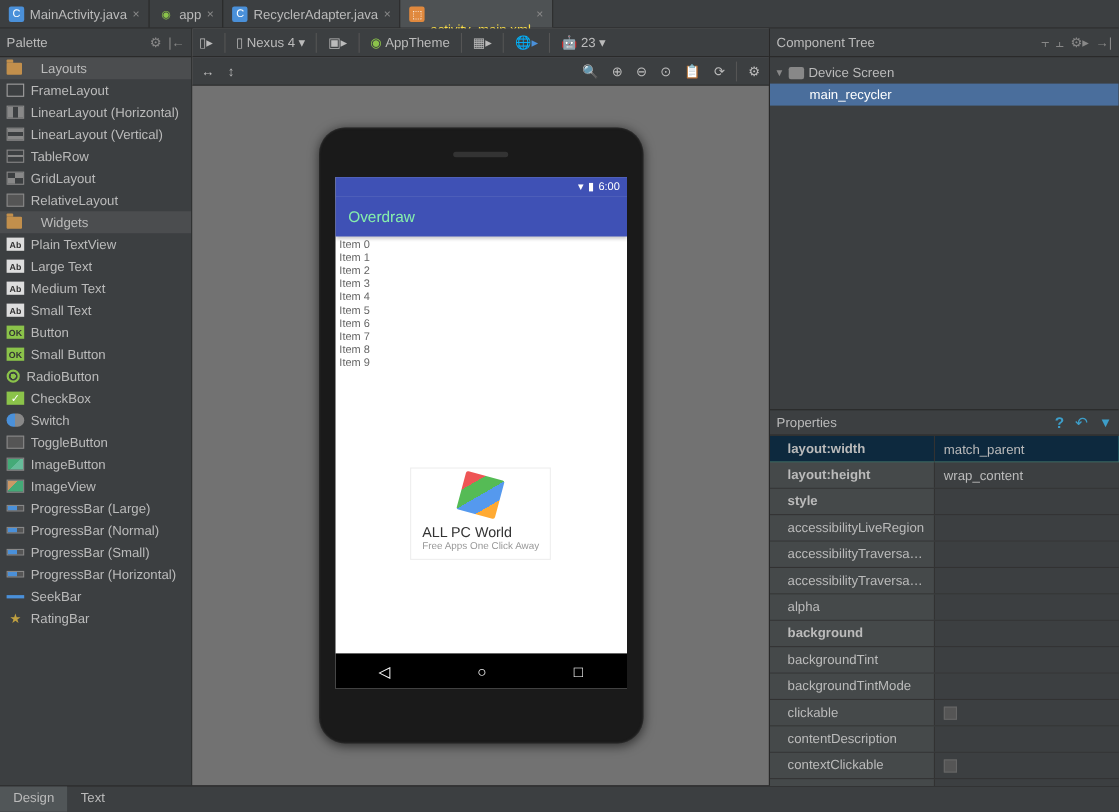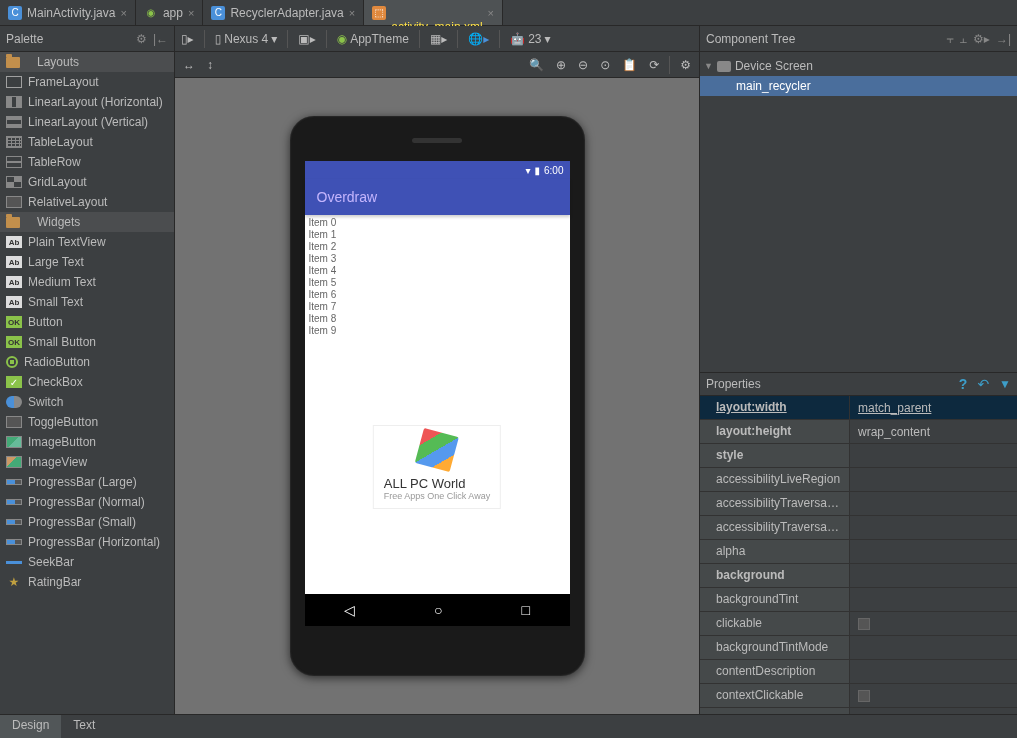--- a/index.html
+++ b/index.html
@@ -132,21 +132,21 @@
   position: absolute; top: 22px; left: 50%; transform: translateX(-50%);
   width: 50px; height: 5px; background: #333; border-radius: 3px;
 }
 .device-screen { width: 100%; height: 100%; background: #fff; display: flex; flex-direction: column; }
 .status-bar {
   background: #3f51b5; color: #fff;
   display: flex; justify-content: flex-end; align-items: center;
   padding: 2px 6px; font-size: 10px; gap: 4px; height: 18px;
 }
 .app-bar {
-  background: #3f51b5; color: #c4b5fd;
+  background: #3f51b5; color: #86efac;
   padding: 10px 12px; font-size: 14px; font-weight: 500;
   box-shadow: 0 2px 3px rgba(0,0,0,.2);
 }
 .app-content { flex: 1; padding: 2px 4px; color: #666; font-size: 10px; line-height: 1.2; position: relative; }
 .app-list-item { padding: 0; }
 .watermark {
   position: absolute; top: 50%; left: 50%; transform: translate(-50%, 20px);
   background: #fff; padding: 6px 10px; display: flex; align-items: center; gap: 8px;
   border: 1px solid #eee;
   flex-direction: column;
@@ -180,21 +180,21 @@
 .prop-icons { display: flex; gap: 10px; align-items: center; }
 .prop-help { color: #3d9ec9; font-weight: bold; font-size: 14px; }
 .prop-undo { color: #3d9ec9; font-size: 14px; }
 .prop-filter { color: #3d9ec9; font-size: 12px; }
 .properties-table { overflow-y: auto; max-height: 318px; }
 .prop-row {
   display: flex;
   border-bottom: 1px solid #323232;
   height: 24px;
 }
-.prop-row.selected { background: #5eead4; text-decoration: underline; }
+.prop-row.selected { background: #5eead4; }
 .prop-row.selected .prop-name { background: #0d293e; }
 .prop-name {
   width: 150px; padding: 4px 8px 4px 16px;
   background: #45494a;
   border-right: 1px solid #323232;
   white-space: nowrap; overflow: hidden; text-overflow: ellipsis;
 }
 .prop-name.bold { font-weight: bold; }
 .prop-value { flex: 1; padding: 4px 8px; background: #3c3f41; display: flex; align-items: center; }
 .prop-row.selected .prop-value { background: #0d293e; }
@@ -251,24 +251,20 @@
           <span class="palette-item-icon icn-frame"></span>
           <span>FrameLayout</span>
         </div>
       <div class="palette-item">
           <span class="palette-item-icon icn-linear-h"></span>
           <span>LinearLayout (Horizontal)</span>
         </div>
       <div class="palette-item">
           <span class="palette-item-icon icn-linear-v"></span>
           <span>LinearLayout (Vertical)</span>
-        </div>
-      <div class="palette-item">
-          <span class="palette-item-icon icn-table"></span>
-          <span>TableLayout</span>
         </div>
       <div class="palette-item">
           <span class="palette-item-icon icn-tablerow"></span>
           <span>TableRow</span>
         </div>
       <div class="palette-item">
           <span class="palette-item-icon icn-grid"></span>
           <span>GridLayout</span>
         </div>
       <div class="palette-item">
@@ -487,30 +483,30 @@
         </div>
         <div class="prop-row">
           <div class="prop-name bold">background</div>
           <div class="prop-value"></div>
         </div>
         <div class="prop-row">
           <div class="prop-name">backgroundTint</div>
           <div class="prop-value"></div>
         </div>
         <div class="prop-row">
+          <div class="prop-name">backgroundTintMode</div>
+          <div class="prop-value"></div>
+        </div>
+        <div class="prop-row">
           <div class="prop-name">clickable</div>
           <div class="prop-value">
             <span class="prop-checkbox"></span>
           </div>
         </div>
         <div class="prop-row">
-          <div class="prop-name">backgroundTintMode</div>
-          <div class="prop-value"></div>
-        </div>
-        <div class="prop-row">
           <div class="prop-name">contentDescription</div>
           <div class="prop-value"></div>
         </div>
         <div class="prop-row">
           <div class="prop-name">contextClickable</div>
           <div class="prop-value">
             <span class="prop-checkbox"></span>
           </div>
         </div>
         <div class="prop-row">

